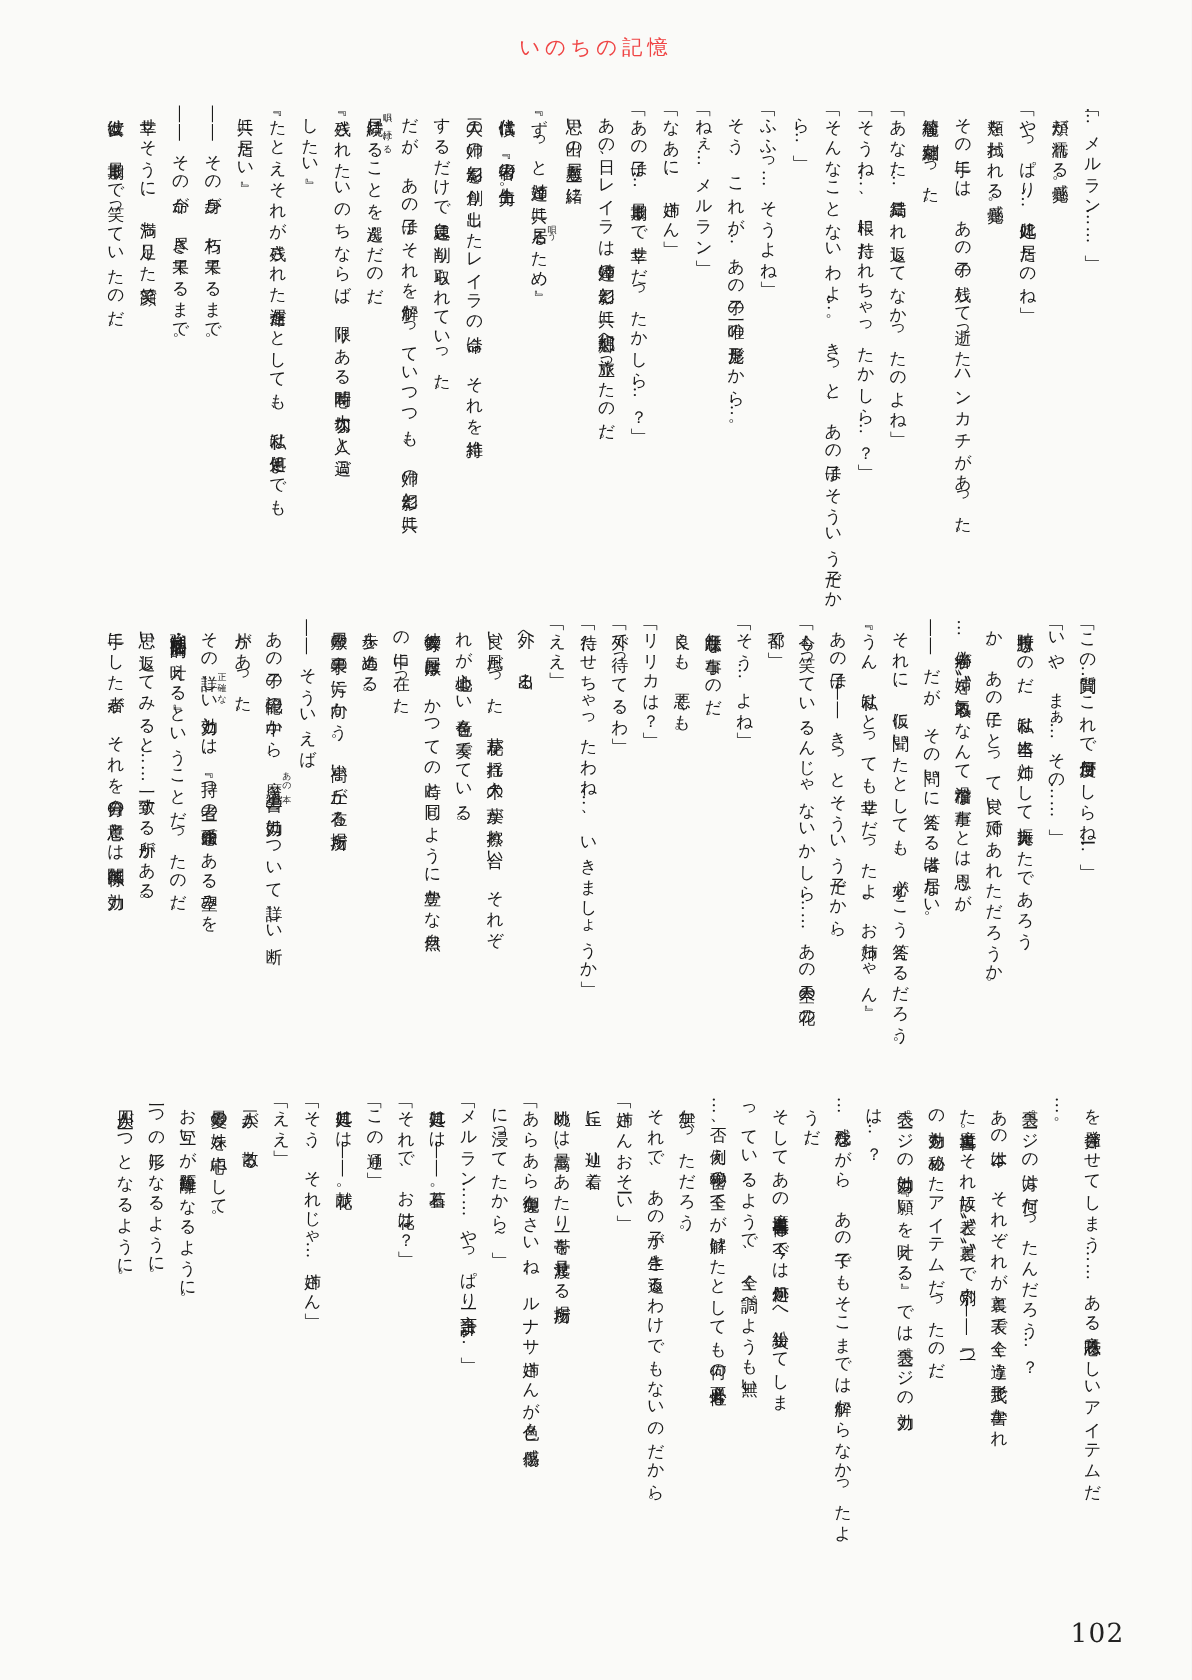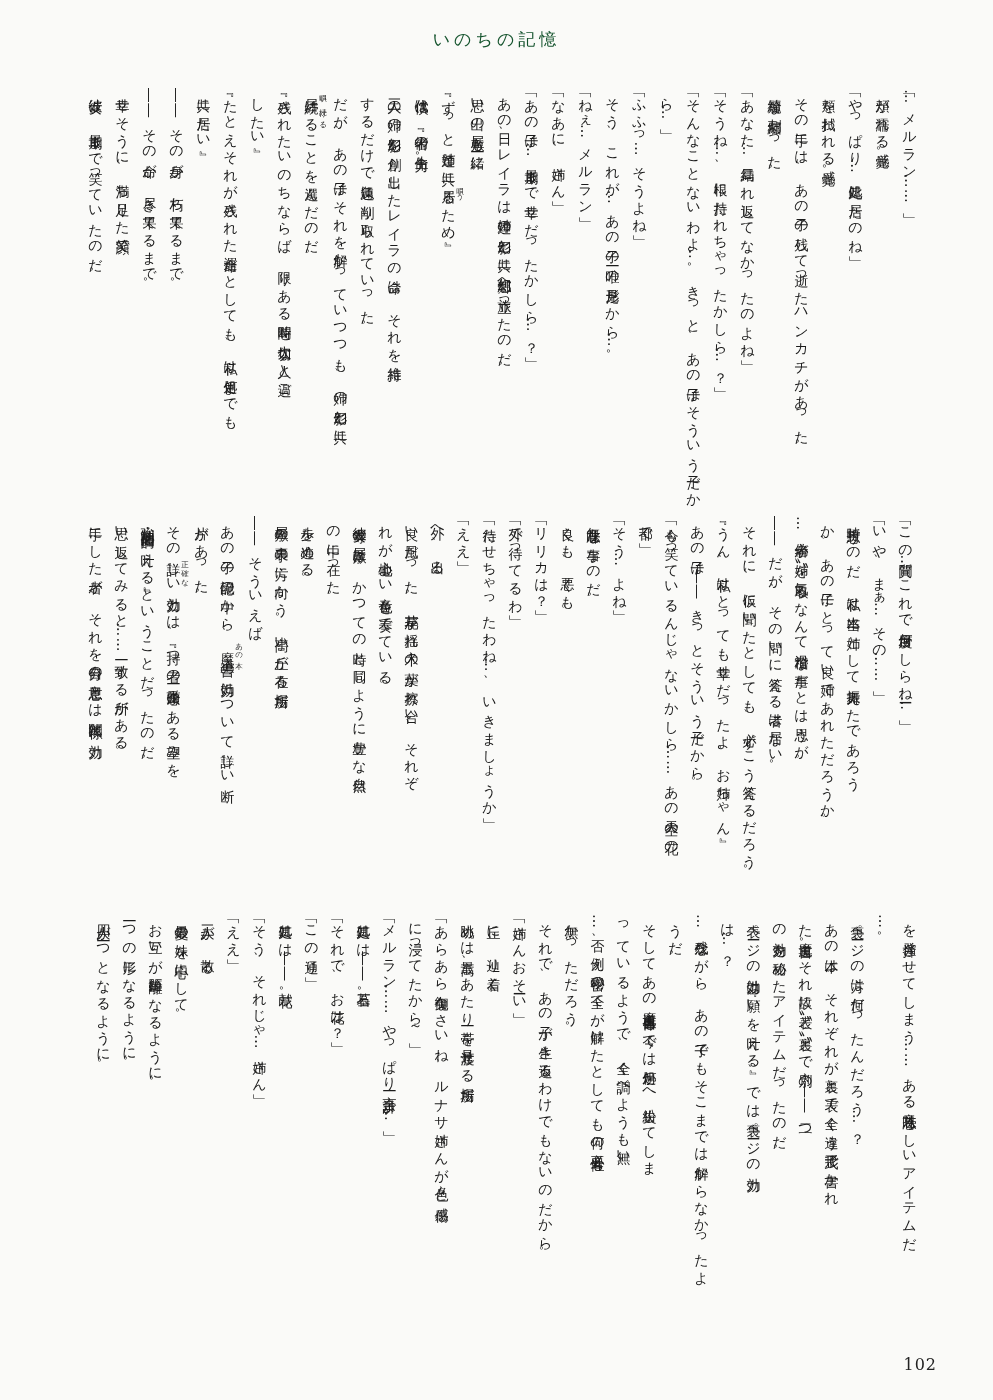--- a/index.html
+++ b/index.html
@@ -14,21 +14,21 @@
     background:#fafaf8;
     color:#1d1d1d;
     overflow:hidden;
   }
   .header-title{
     position:absolute;
     top:28px;left:0;right:0;
     text-align:center;
     font-size:17px;
     letter-spacing:4px;
-    color:#14532d;
+    color:#ef4444;
   }
   .band{
     position:absolute;
     writing-mode:vertical-rl;
     text-orientation:mixed;
     font-size:14px;
     letter-spacing:1.3px;
     color:#1b1b1b;
     white-space:nowrap;
   }
@@ -45,21 +45,21 @@
   #band-3{ top:914px; right:70px; height:434px; }
   ruby{ ruby-position:over; }
   rt{
     font-size:7.5px;
     letter-spacing:0.5px;
     color:#2a2a2a;
   }
   .page-number{
     position:absolute;
     right:56px;bottom:26px;
-    font-size:16px;
+    font-size:22px;
     letter-spacing:1px;
     color:#222;
   }
 </style>
 </head>
 <body>
 
 <div class="sheet">
   <div class="header-title">いのちの記憶</div>
 

